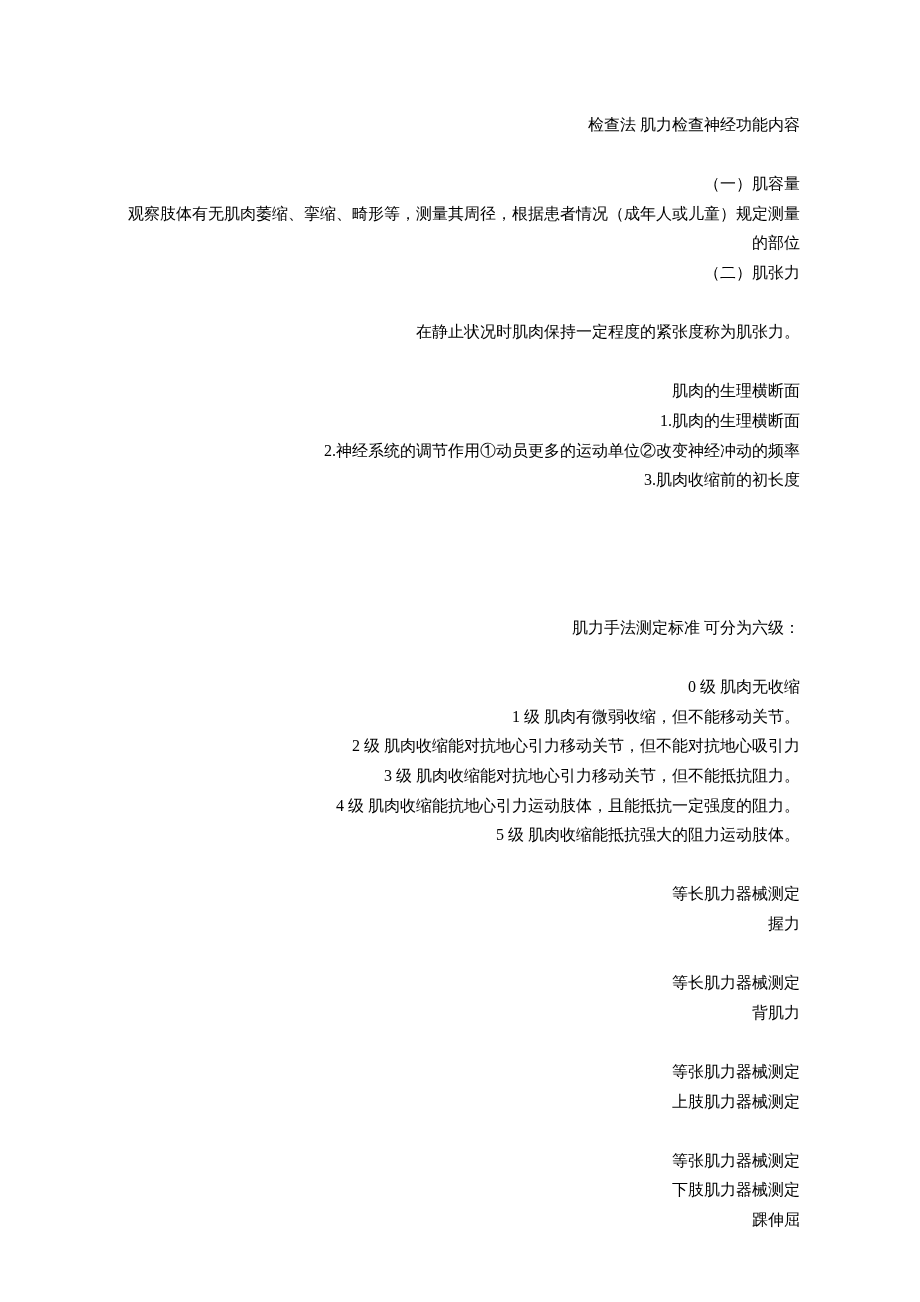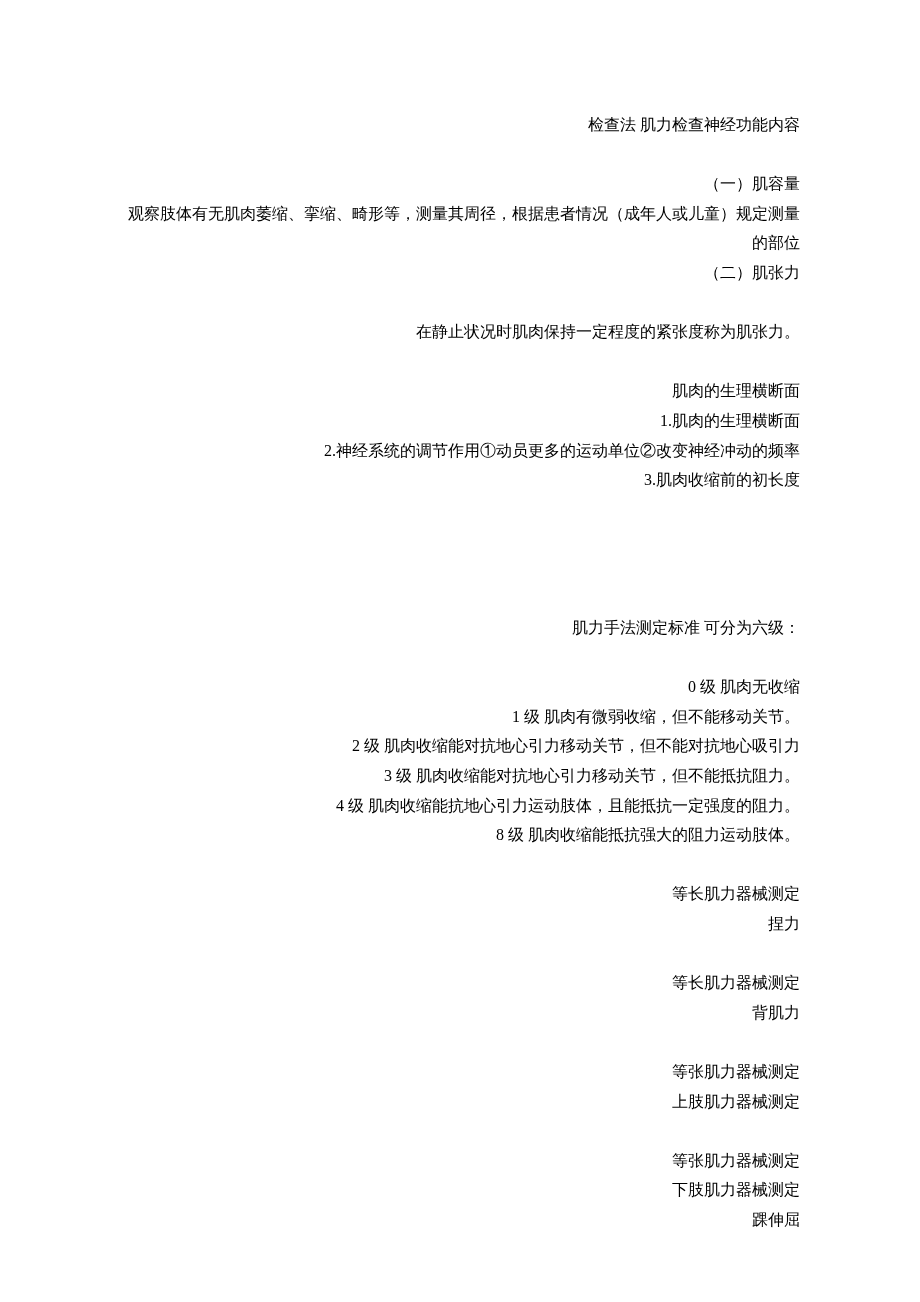--- a/index.html
+++ b/index.html
@@ -62,28 +62,28 @@
   <div class="block">肌力手法测定标准   可分为六级：</div>
 
   <div class="gap"></div>
 
   <div class="indent-1">
     <div class="block"><span> 0 级</span>    <span>肌肉无收缩</span></div>
     <div class="block"><span>1 级</span>    <span>肌肉有微弱收缩，但不能移动关节。</span></div>
     <div class="block"><span>2 级</span>    <span>肌肉收缩能对抗地心引力移动关节，但不能对抗地心吸引力</span></div>
     <div class="block"><span>3 级</span>    <span>肌肉收缩能对抗地心引力移动关节，但不能抵抗阻力。</span></div>
     <div class="block"><span>4 级</span>    <span>肌肉收缩能抗地心引力运动肢体，且能抵抗一定强度的阻力。</span></div>
-    <div class="block"><span>8 级</span>    <span>肌肉收缩能抵抗强大的阻力运动肢体。</span></div>
+    <div class="block"><span>5 级</span>    <span>肌肉收缩能抵抗强大的阻力运动肢体。</span></div>
   </div>
 
   <div class="gap"></div>
 
   <div>
     <div class="block">等长肌力器械测定</div>
-    <div class="block">捏力</div>
+    <div class="block">握力</div>
   </div>
 
   <div class="gap"></div>
 
   <div>
     <div class="block">等长肌力器械测定</div>
     <div class="block">背肌力</div>
   </div>
 
   <div class="gap"></div>

